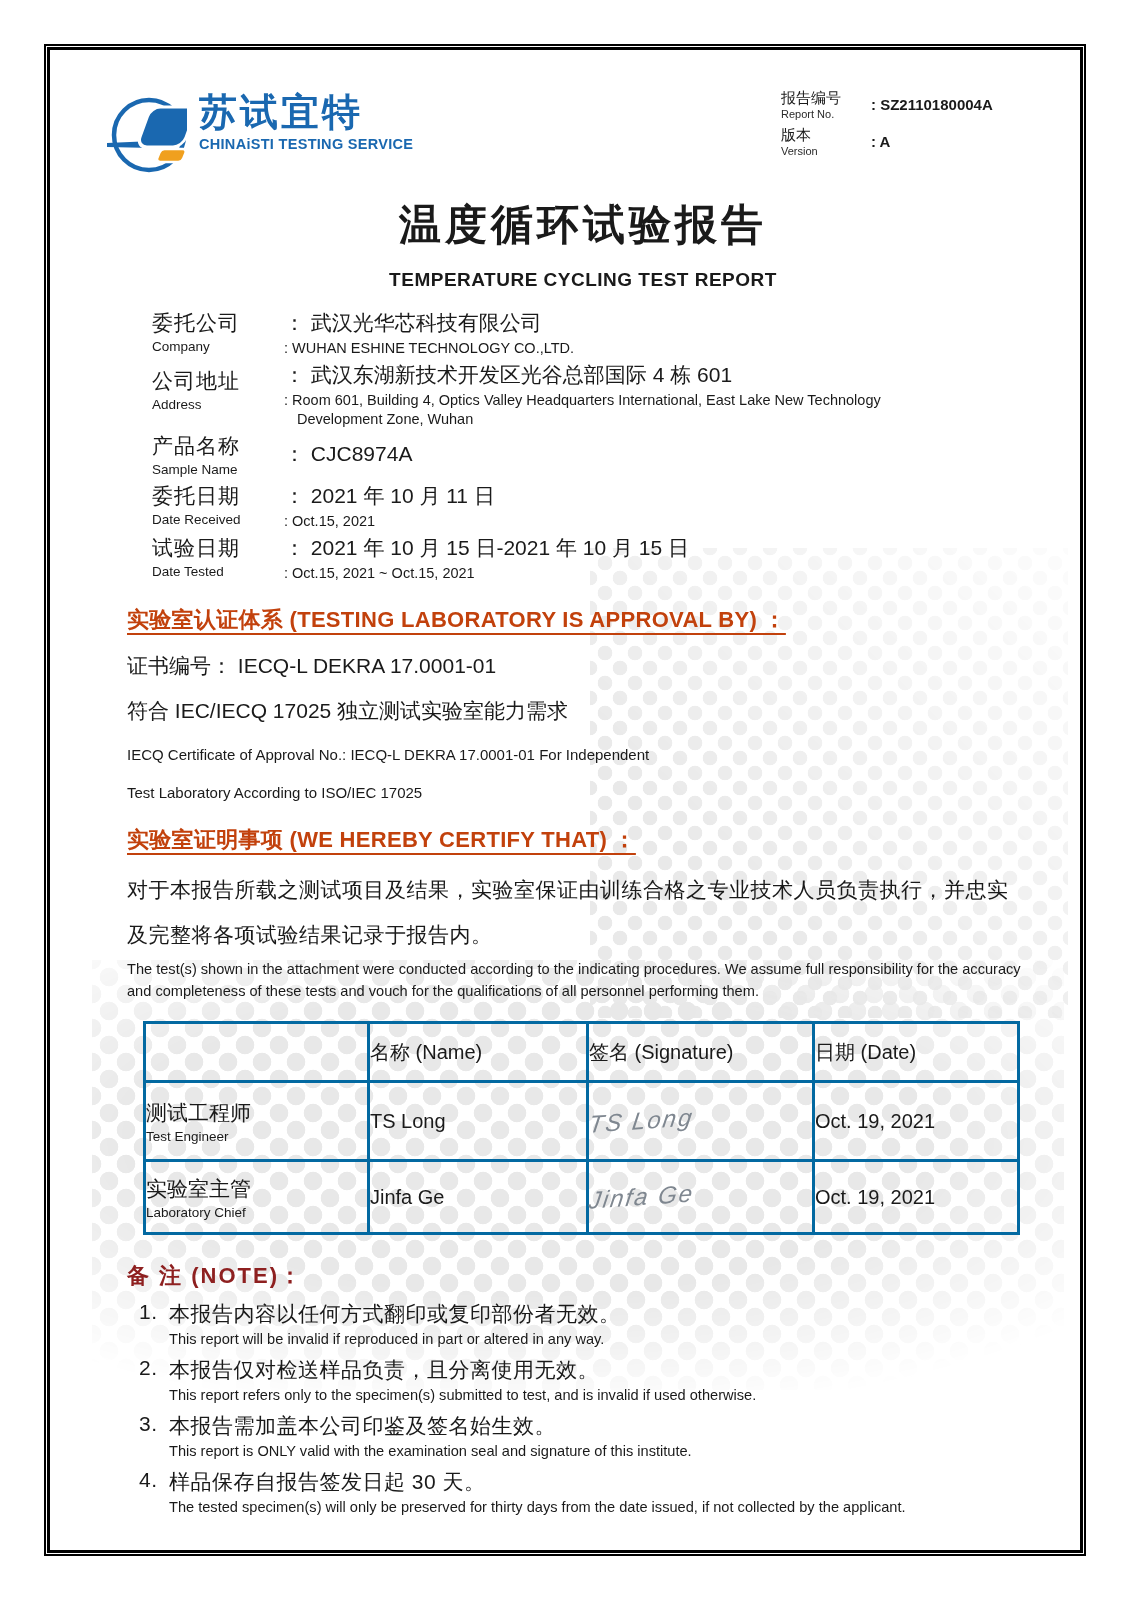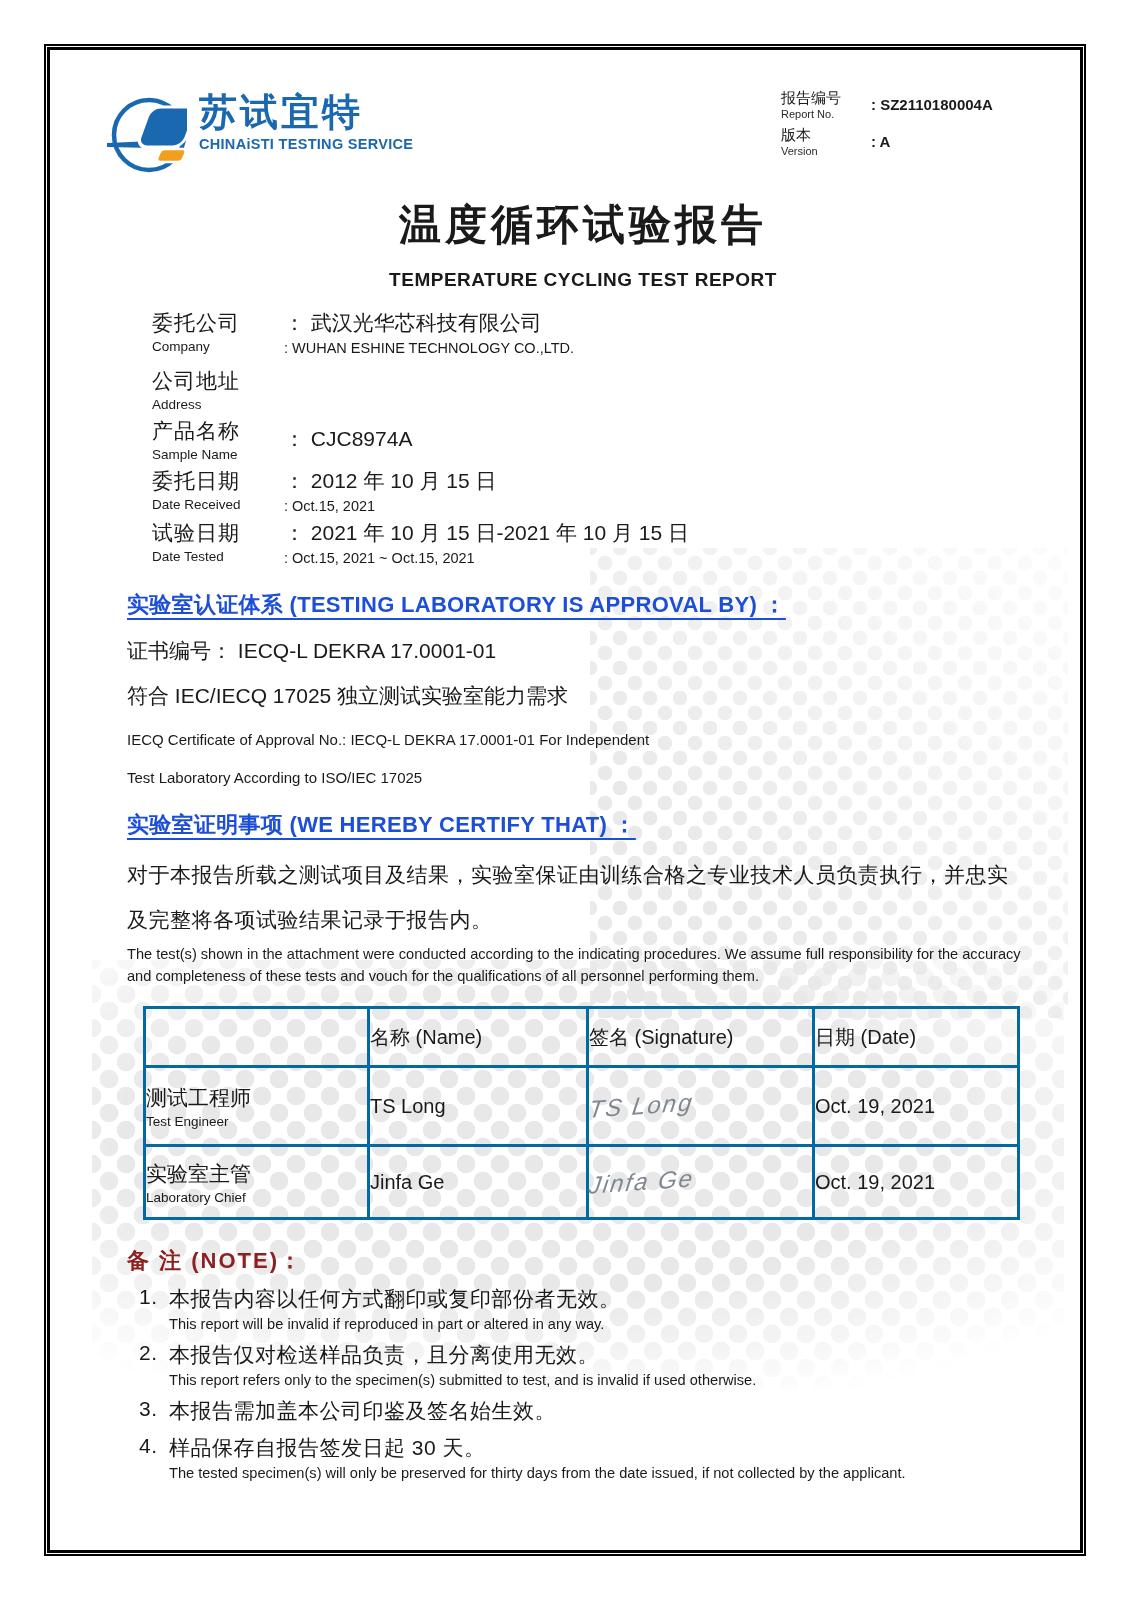--- a/index.html
+++ b/index.html
@@ -56,21 +56,21 @@
   .field-row { display:flex; margin-bottom:5px; }
   .field-label { width:132px; flex-shrink:0; }
   .fl-cn { font-size:21px; letter-spacing:1px; }
   .fl-en { font-size:13.5px; margin-top:2px; }
   .field-values { flex:1; }
   .fv-cn { font-size:21px; }
   .fv-en { font-size:14.5px; margin-top:3px; }
   .fv-en2 { font-size:14.5px; padding-left:13px; }
 
   
-  .sec-heading { font-size:22px; font-weight:bold; color:#1d4ed8; margin-top:24px;
+  .sec-heading { font-size:22px; font-weight:bold; color:#c2410c; margin-top:24px;
                  text-decoration:underline; text-decoration-thickness:2px; text-underline-offset:6px;
                  letter-spacing:0.3px; }
   .cert-line-cn { font-size:21px; margin-top:17px; }
   .cert-line-en { font-size:15px; margin-top:21px; }
 
   .certify-cn { font-size:21px; line-height:2.15; margin-top:12px; width:884px; letter-spacing:0.5px; }
   .certify-en { font-size:14.6px; line-height:1.5; margin-top:2px; width:908px; }
 
   
   .sig-table { border-collapse:collapse; margin-top:18px; margin-left:16px; }
@@ -156,39 +156,44 @@
           <div class="fv-cn">： 武汉光华芯科技有限公司</div>
           <div class="fv-en">:  WUHAN ESHINE TECHNOLOGY CO.,LTD.</div>
         </div>
       </div>
 
       <div class="field-row">
         <div class="field-label" style="padding-top:6px;">
           <div class="fl-cn">公司地址</div>
           <div class="fl-en">Address</div>
         </div>
+        <div class="field-values">
+          <div class="fv-cn">： 武汉东湖新技术开发区光谷总部国际 4 栋 601</div>
+          <div class="fv-en">:  Room 601, Building 4, Optics Valley Headquarters International, East Lake New Technology</div>
+          <div class="fv-en fv-en2">Development Zone, Wuhan</div>
+        </div>
       </div>
 
       <div class="field-row">
         <div class="field-label">
           <div class="fl-cn">产品名称</div>
           <div class="fl-en">Sample Name</div>
         </div>
         <div class="field-values" style="padding-top:8px;">
           <div class="fv-cn">： CJC8974A</div>
         </div>
       </div>
 
       <div class="field-row">
         <div class="field-label">
           <div class="fl-cn">委托日期</div>
           <div class="fl-en">Date Received</div>
         </div>
         <div class="field-values">
-          <div class="fv-cn">： 2012 年 10 月 15 日</div>
+          <div class="fv-cn">： 2021 年 10 月 11 日</div>
           <div class="fv-en">: Oct.15, 2021</div>
         </div>
       </div>
 
       <div class="field-row">
         <div class="field-label">
           <div class="fl-cn">试验日期</div>
           <div class="fl-en">Date Tested</div>
         </div>
         <div class="field-values">
@@ -257,20 +262,21 @@
         <span>本报告仅对检送样品负责，且分离使用无效。</span>
       </div>
       <div class="note-en">This report refers only to the specimen(s) submitted to test, and is invalid if used otherwise.</div>
     </div>
 
     <div class="note-item">
       <div class="note-cn">
         <span class="note-num">3.</span>
         <span>本报告需加盖本公司印鉴及签名始生效。</span>
       </div>
+      <div class="note-en">This report is ONLY valid with the examination seal and signature of this institute.</div>
     </div>
 
     <div class="note-item">
       <div class="note-cn">
         <span class="note-num">4.</span>
         <span>样品保存自报告签发日起 30 天。</span>
       </div>
       <div class="note-en">The tested specimen(s) will only be preserved for thirty days from the date issued, if not collected by the applicant.</div>
     </div>
 

